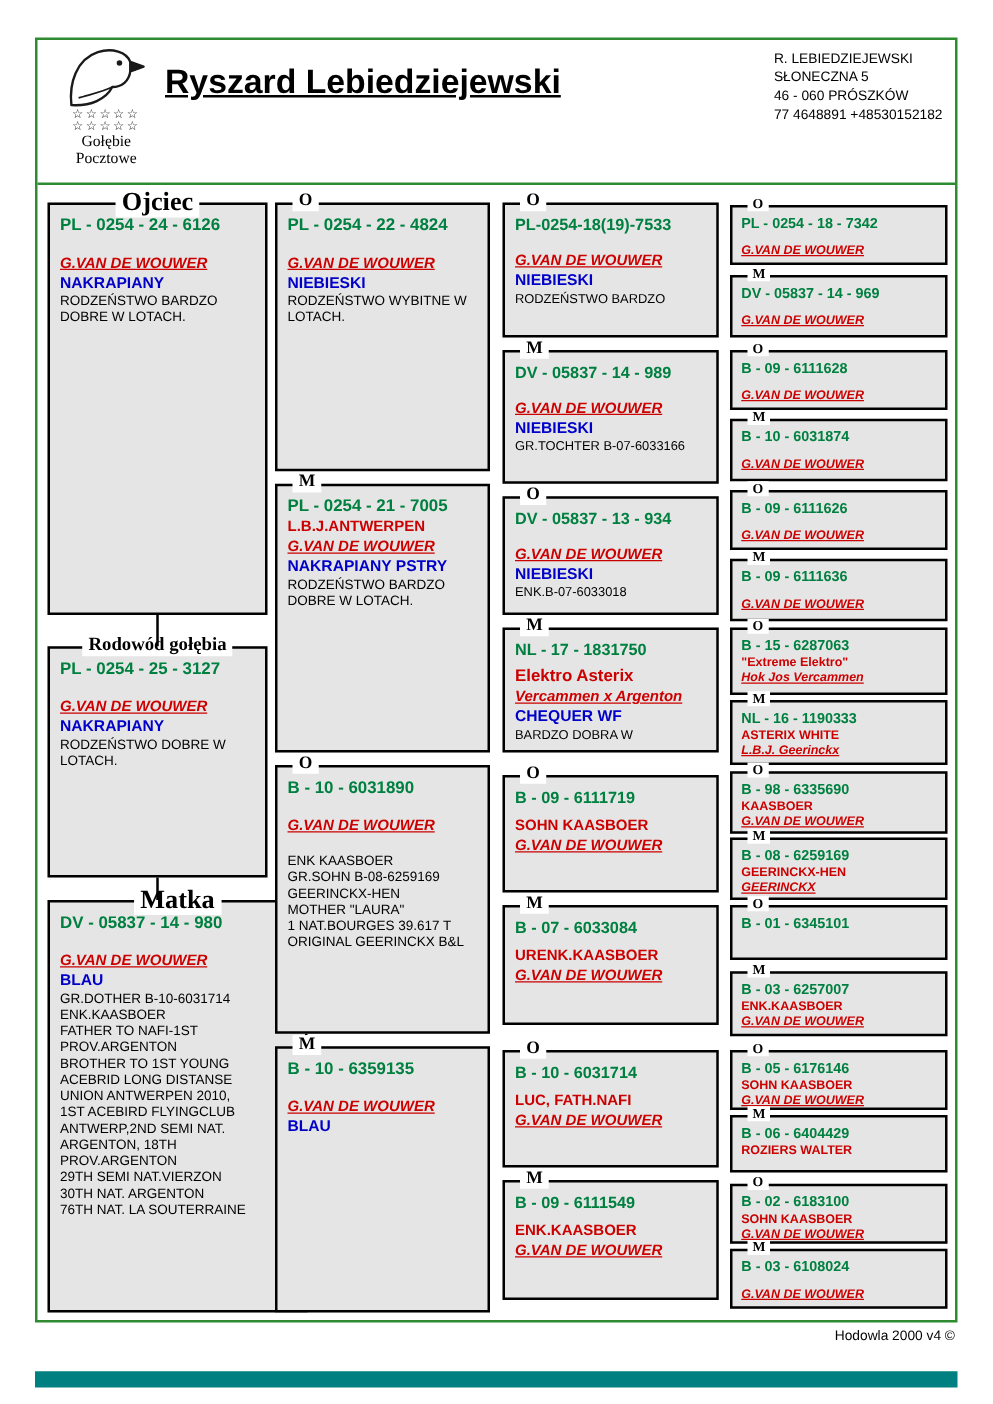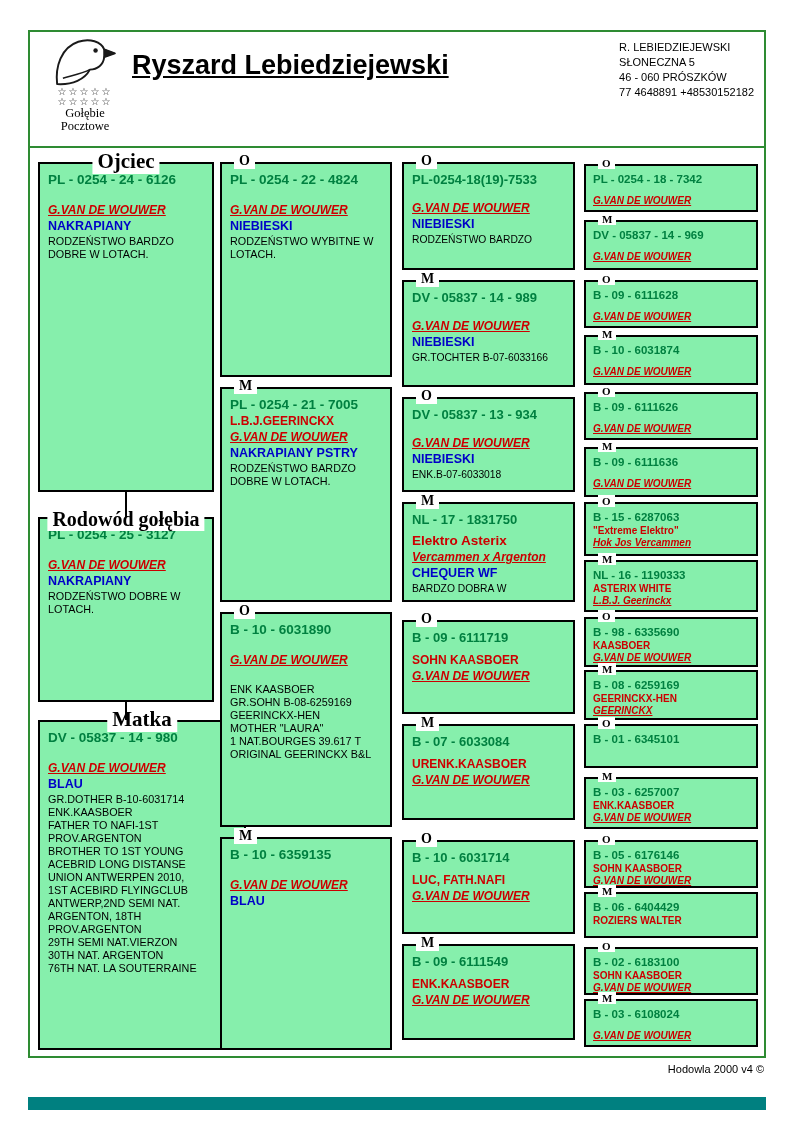--- a/index.html
+++ b/index.html
@@ -8,24 +8,24 @@
   .page{position:relative;width:794px;height:1123px;background:#fff;overflow:hidden}
   .frame{position:absolute;left:28px;top:30px;width:738px;height:1028px;border:2px solid var(--c-frame,#2e8b32);background:#fff}
   .header{position:absolute;left:0;top:0;width:100%;height:116px;border-bottom:2px solid var(--c-frame,#2e8b32)}
   .logo{position:absolute;left:10px;top:4px;width:90px;text-align:center}
   .logo svg{display:block;margin:0 auto 1px}
   .stars{font-size:10px;line-height:10px;letter-spacing:2px;color:#111}
   .logocap{font-weight:normal;font-size:12.5px;line-height:13px;font-family:"Liberation Serif",serif}
   .title{position:absolute;left:102px;top:18px;font-size:27px;font-weight:bold;text-decoration:underline;white-space:nowrap;font-family:"Liberation Sans",sans-serif}
   .address{position:absolute;right:10px;top:8px;text-align:left;font-size:11px;line-height:15px}
   .boxes{position:absolute;left:0;top:0;width:100%;height:100%}
-  .pbox{position:absolute;border:2px solid #000;background:#86efac;padding:8px 8px 4px}
+  .pbox{position:absolute;border:2px solid #000;background:#e5e5e5;padding:8px 8px 4px}
   .blabel{position:absolute;background:#fff;padding:0 5px;font-weight:bold;font-family:"Liberation Serif",serif;color:#000;white-space:nowrap}
   .t-big{font-size:21px;top:-15px;left:50%;transform:translateX(-50%)}
-  .t-med{font-size:20px;top:-11px;left:50%;transform:translateX(-50%)}
+  .t-med{font-size:15px;top:-11px;left:50%;transform:translateX(-50%)}
   .t-sm{font-size:14px;top:-11px;left:12px}
   .ln{line-height:16px}
   .ring{color:var(--c-ring,#008040);font-weight:bold;font-size:13.5px}
   .name{color:var(--c-red,#cc0000);font-weight:bold;font-size:12px}
   .name.lg{font-size:13.5px}
   .breeder{color:var(--c-red,#cc0000);font-weight:bold;font-style:italic;text-decoration:underline;font-size:12px}
   .plumage{color:var(--c-blue,#0000c8);font-weight:bold;font-size:12.5px}
   .desc{color:#000;font-size:10.8px;line-height:13px;white-space:pre-line;margin-top:1px}
   .sp{height:14px}
   .b3 .ring{font-size:13px}
@@ -115,21 +115,21 @@
           <div class="ln ring">PL - 0254 - 22 - 4824</div>
           <div class="ln sp"></div>
           <div class="ln breeder">G.VAN DE WOUWER</div>
           <div class="ln plumage">NIEBIESKI</div>
           <div class="ln desc">RODZEŃSTWO WYBITNE W
 LOTACH.</div>
         </div>
         <div class="pbox b2" style="left: 190px; top: 355px; width: 172px; height: 215px;">
           <span class="blabel t-sm">M</span>
           <div class="ln ring">PL - 0254 - 21 - 7005</div>
-          <div class="ln name">L.B.J.GEERINCKX</div>
+          <div class="ln name">L.B.J.ANTWERPEN</div>
           <div class="ln breeder">G.VAN DE WOUWER</div>
           <div class="ln plumage">NAKRAPIANY PSTRY</div>
           <div class="ln desc">RODZEŃSTWO BARDZO
 DOBRE W LOTACH.</div>
         </div>
         <div class="pbox b2" style="left: 190px; top: 580px; width: 172px; height: 215px;">
           <span class="blabel t-sm">O</span>
           <div class="ln ring">B - 10 - 6031890</div>
           <div class="ln sp"></div>
           <div class="ln breeder">G.VAN DE WOUWER</div>

